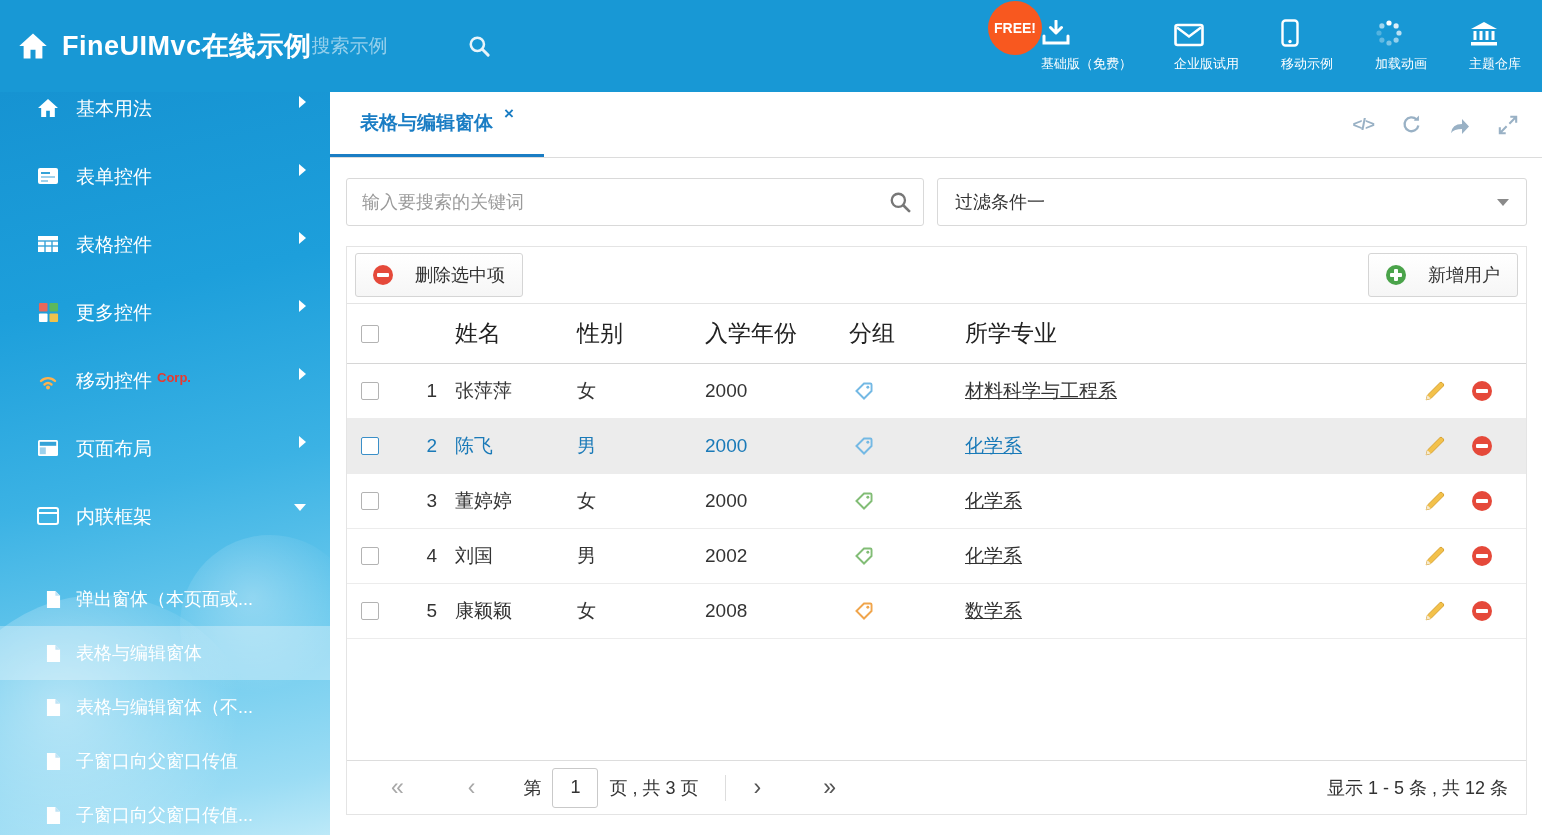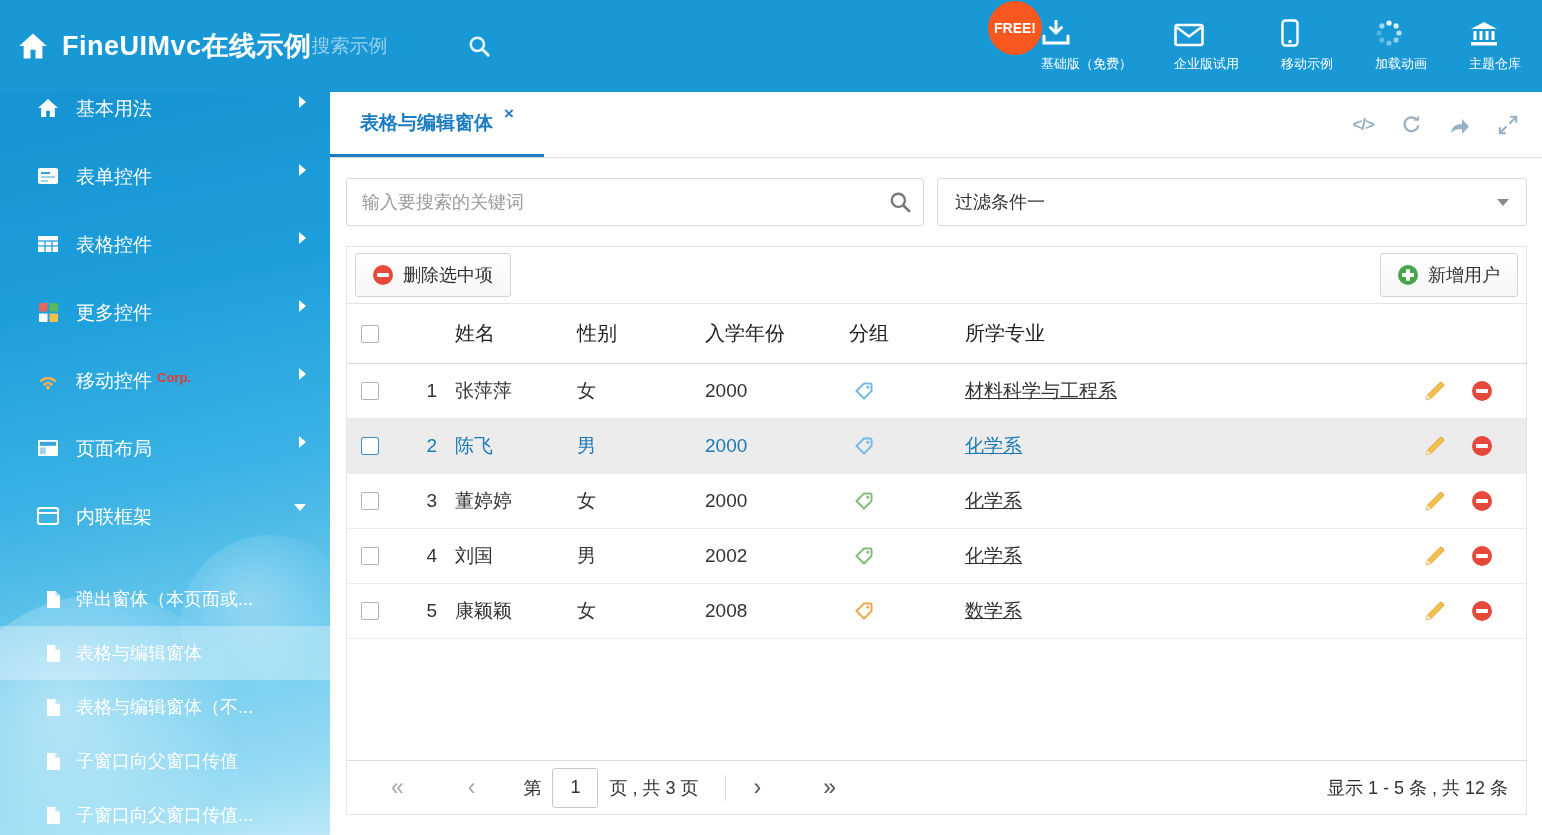--- a/index.html
+++ b/index.html
@@ -55,31 +55,31 @@
   .filter-row{display:flex;gap:13px;flex:none}
   .search-box{position:relative;width:578px}
   .search-box input{width:100%;height:48px;border:1px solid #d9d9d9;border-radius:3px;padding:0 46px 0 15px;font-size:18px;color:#333;outline:none}
   .search-box input::placeholder{color:#9a9a9a}
   .search-box .sicon{position:absolute;right:13px;top:13px;cursor:pointer;display:flex}
   .dropdown{flex:1;height:48px;border:1px solid #d9d9d9;border-radius:3px;display:flex;align-items:center;padding:0 17px;font-size:18px;color:#333;cursor:pointer}
   .dcaret{margin-left:auto;width:0;height:0;border-left:6px solid transparent;border-right:6px solid transparent;border-top:7px solid #8a8a8a}
 
   .grid-panel{margin-top:20px;border:1px solid #e4e4e4;flex:1;display:flex;flex-direction:column;min-height:0}
   .grid-toolbar{height:57px;display:flex;align-items:center;padding:0 8px;border-bottom:1px solid #e4e4e4;flex:none}
-  .btn{height:44px;display:inline-flex;align-items:center;gap:10px;padding:0 17px;border:1px solid #d5d5d5;border-radius:3px;
+  .btn{height:44px;display:inline-flex;align-items:center;gap:22px;padding:0 17px;border:1px solid #d5d5d5;border-radius:3px;
     background:linear-gradient(#ffffff,#f6f6f6);font-size:18px;color:#333;cursor:pointer;font-family:inherit}
   .btn-add{margin-left:auto}
   .circle-minus{width:20px;height:20px;border-radius:50%;background:#e5493a;position:relative;flex:none;display:inline-block}
   .circle-minus::after{content:"";position:absolute;left:4px;top:8px;width:12px;height:3.5px;background:#fff;border-radius:1px}
   .circle-plus{width:20px;height:20px;border-radius:50%;background:#4aa34a;position:relative;flex:none;display:inline-block}
   .circle-plus::before{content:"";position:absolute;left:4px;top:8px;width:12px;height:3.5px;background:#fff;border-radius:1px}
   .circle-plus::after{content:"";position:absolute;left:8px;top:4px;width:3.5px;height:12px;background:#fff;border-radius:1px}
 
   .grid-head,.grid-row{display:grid;grid-template-columns:46px 62px 122px 128px 144px 116px 1fr 112px;align-items:center;flex:none}
-  .grid-head{height:60px;border-bottom:1px solid #d6d6d6;font-size:20px;color:#222}
+  .grid-head{height:60px;border-bottom:1px solid #d6d6d6;font-size:23px;color:#222}
   .grid-head>div{cursor:pointer}
   .grid-row{height:55px;border-bottom:1px solid #ececec;font-size:19px;color:#333}
   .grid-row.selected{background:#ececec;color:#1a7ab8}
   .cell-cb{display:flex;justify-content:center}
   .checkbox{width:18px;height:18px;border:1px solid #b3b3b3;border-radius:2px;background:#fff;cursor:pointer}
   .selected .checkbox{border-color:#3a8fc8}
   .cell-num{text-align:right;padding-right:18px}
   .major a{color:#333;text-decoration:underline;cursor:pointer}
   .grid-row.selected .major a{color:#1a7ab8}
   .cell-group{display:flex;padding-left:6px}

